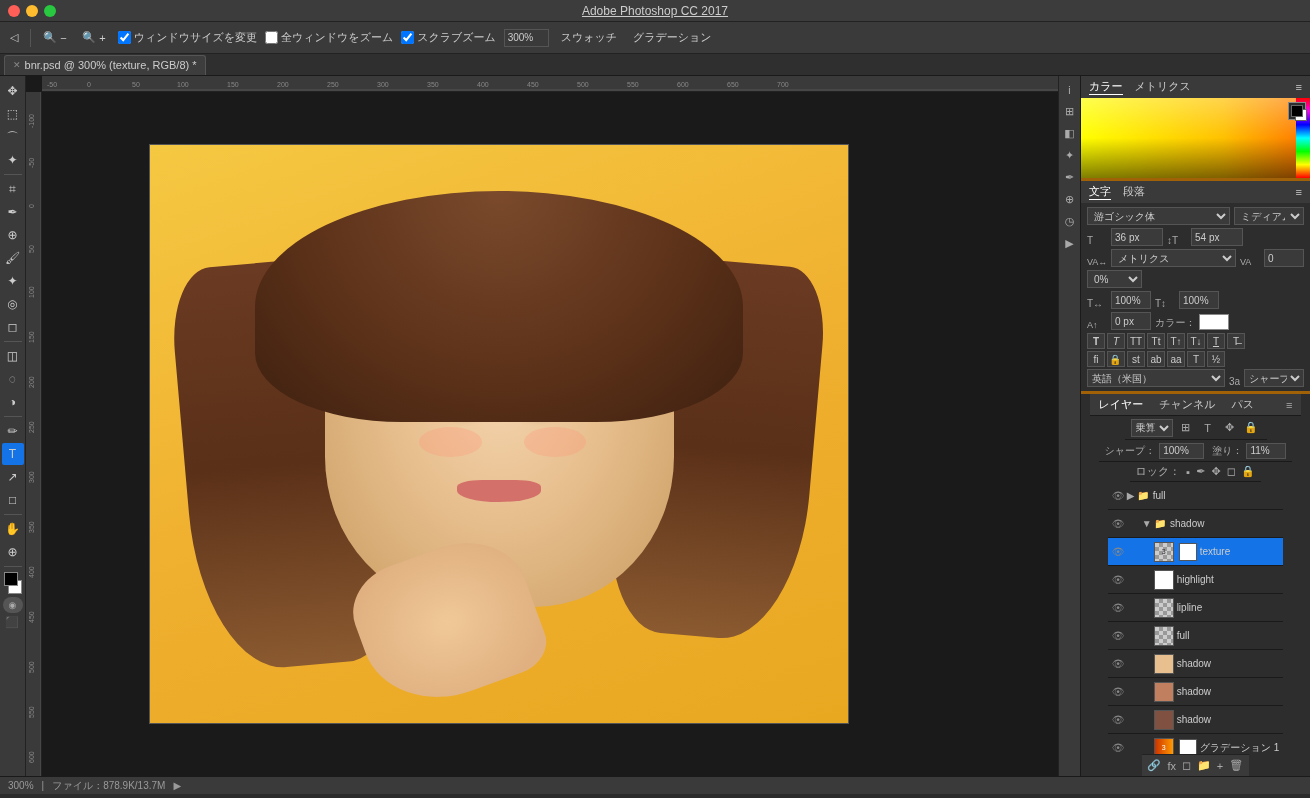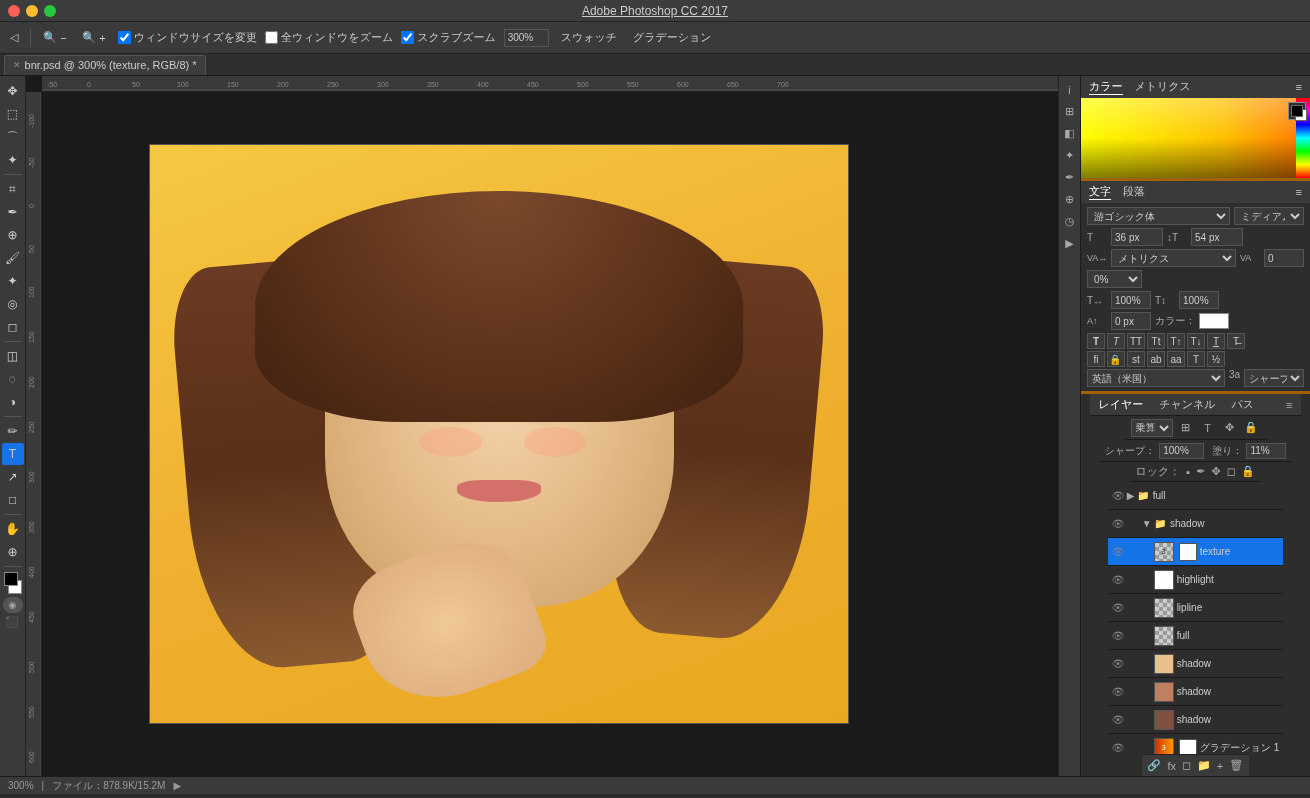--- a/index.html
+++ b/index.html
@@ -346,21 +346,21 @@
       background: #000;
       border: 1px solid #888;
     }
 
     
     .char-panel {
       padding: 4px 6px;
     }
     .char-row {
       display: flex;
-      align-items: center;
+      align-items: flex-end;
       margin-bottom: 3px;
       gap: 4px;
     }
     .char-label { color: #aaa; font-size: 10px; min-width: 20px; }
     .char-select {
       background: #3a3a3a;
       border: 1px solid #555;
       color: #ccc;
       font-size: 10px;
       height: 18px;
@@ -402,21 +402,21 @@
       background: #3a3a3a;
       border: 1px solid #555;
       color: #ccc;
       font-size: 10px;
       cursor: pointer;
       display: flex; align-items: center; justify-content: center;
     }
     .lang-row {
       display: flex;
       gap: 4px;
-      align-items: flex-start;
+      align-items: flex-end;
       margin-top: 2px;
     }
     .lang-select {
       background: #3a3a3a;
       border: 1px solid #555;
       color: #ccc;
       font-size: 10px;
       height: 18px;
       flex: 1;
     }
@@ -1005,15 +1005,15 @@
         <span class="layers-bottom-btn">+</span>
         <span class="layers-bottom-btn" style="margin-left:auto;">🗑</span>
       </div>
     </div>
   </div>
 </div>
 
 <div id="statusbar">
   <span>300%</span>
   <span>|</span>
-  <span>ファイル：878.9K/15.2M</span>
+  <span>ファイル：878.9K/13.7M</span>
   <span style="cursor:pointer;">▶</span>
 </div>
 
 </body></html>

